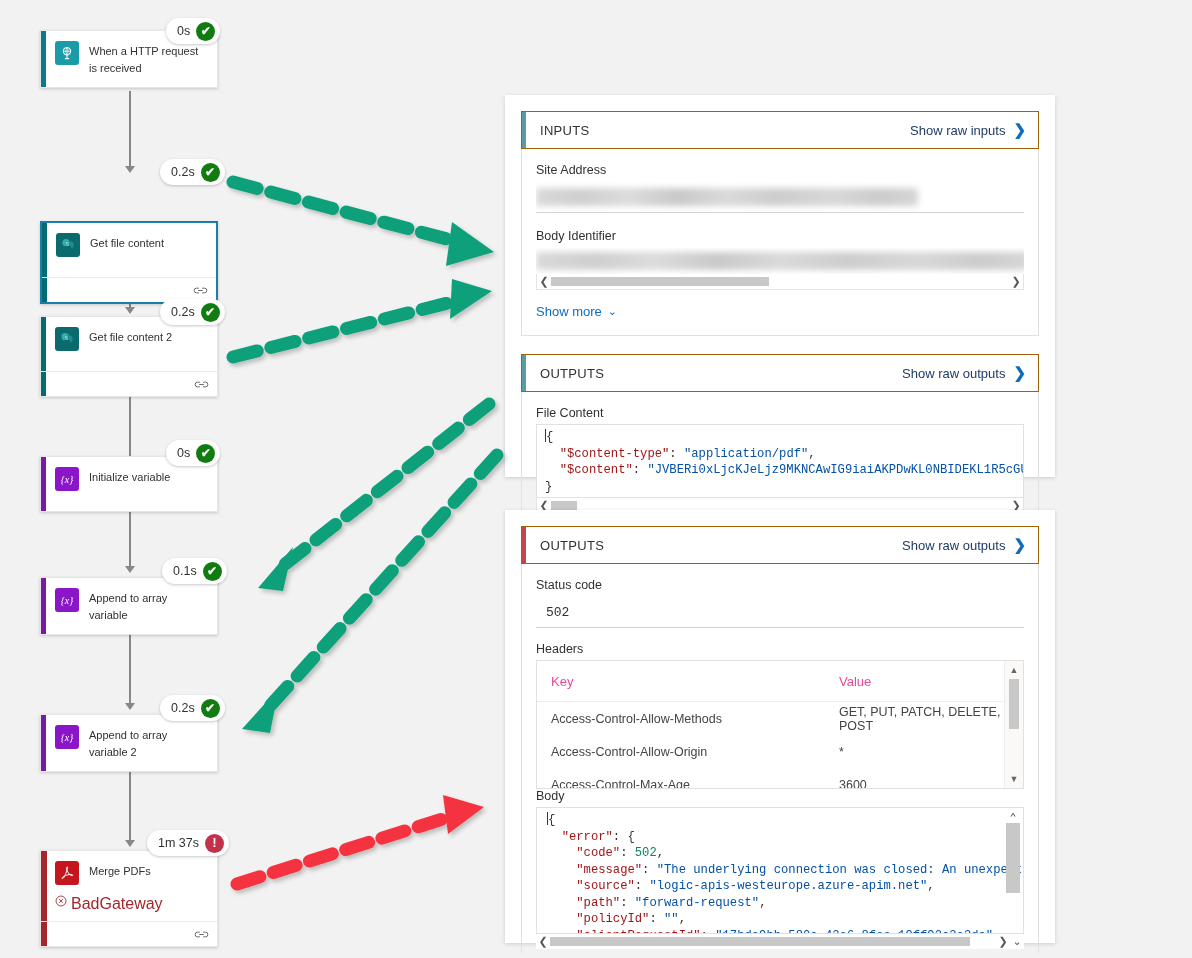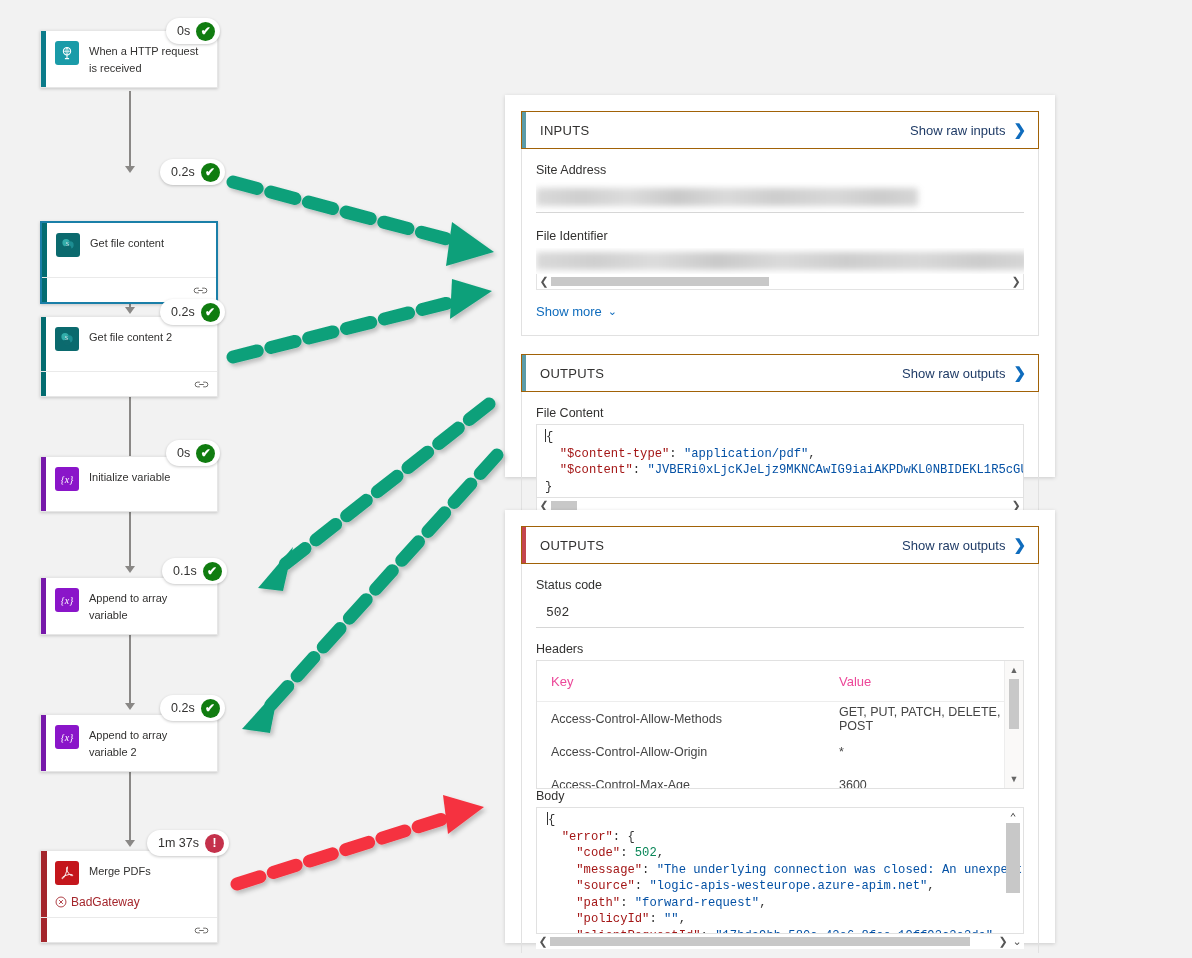--- a/index.html
+++ b/index.html
@@ -23,21 +23,21 @@
     width:178px;
     box-sizing:border-box;
   }
   .node.selected{border:2px solid #1a7fa8;margin-top:46px;}
   .node .accent{position:absolute;left:0;top:0;bottom:0;width:5px;}
   .node .body{padding:10px 10px 10px 14px;display:flex;align-items:flex-start;gap:10px;min-height:34px;}
   .node .icon{width:24px;height:24px;border-radius:3px;flex:0 0 24px;display:flex;align-items:center;justify-content:center;color:#fff;font-size:11px;}
   .node .title{font-size:11px;line-height:17px;color:#323130;padding-top:2px;}
   .node .footer{border-top:1px solid #eaeaea;height:24px;position:relative;}
   .node .chain{position:absolute;right:8px;top:4px;color:#605e5c;}
-  .node .errline{display:flex;align-items:center;gap:4px;padding:0 10px 8px 14px;color:#a4262c;font-size:12px;margin-top:-4px;}
+  .node .errline{display:flex;align-items:flex-start;gap:4px;padding:0 10px 8px 14px;color:#a4262c;font-size:16px;margin-top:-4px;}
 
   .badge{
     position:absolute;
     background:#ffffff;
     border-radius:14px;
     height:26px;
     display:flex;align-items:center;gap:6px;
     padding:0 5px 0 11px;
     box-shadow:0 1px 3px rgba(0,0,0,.22);
     font-size:12.5px;color:#323130;
@@ -299,21 +299,21 @@
             <span>Show raw inputs</span>
             <span class="chev">❯</span>
           </div>
         </div>
         <div class="pbody" style="padding-bottom:16px;">
           <div class="flabel">Site Address</div>
           <div class="finput" style="margin-bottom:16px;">
             <div class="blur" style="width:382px;"></div>
           </div>
 
-          <div class="flabel">File Identifier</div>
+          <div class="flabel">Body Identifier</div>
           <div class="finput" style="border-bottom:none;height:26px;">
             <div class="blur" style="width:492px;top:4px;"></div>
           </div>
           <div class="hscroll">
             <span class="ar">❮</span>
             <span class="trk">
                 <span class="thb" style="left:0;width:218px;"></span>
               </span>
             <span class="ar">❯</span>
           </div>

